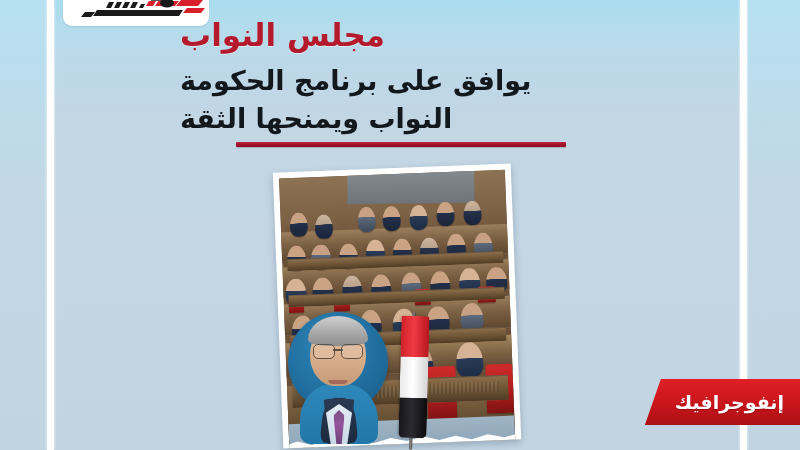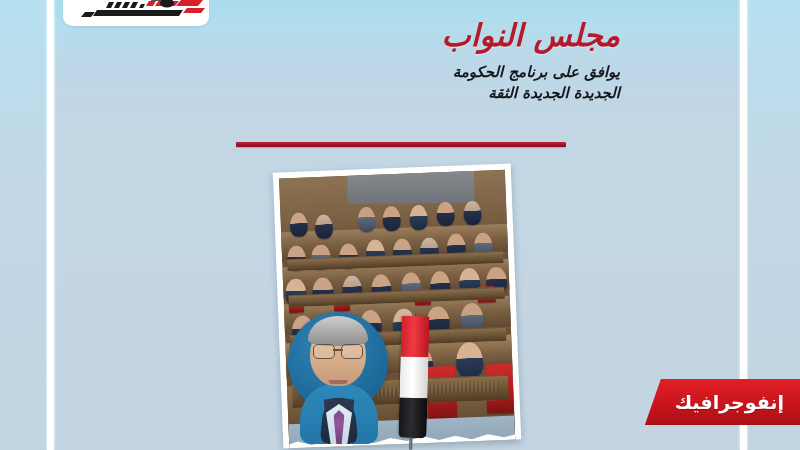--- a/index.html
+++ b/index.html
@@ -72,38 +72,37 @@
     height: 26px;
   }
   .logo-art svg { display: block; width: 146px; height: 26px; }
 
   
   .headline-wrap {
     position: absolute;
     left: 180px;
     top: 16px;
     width: 440px;
-    text-align: right;
-    font-style: italic;
+    text-align: left;
   }
   .headline-main {
     font-family: "DejaVu Sans", "Liberation Sans", sans-serif;
     font-size: 31px;
     font-weight: 700;
     color: #b4192c;
     letter-spacing: 1px;
     line-height: 1.25;
     text-shadow: 0 1px 0 rgba(255,255,255,.45);
     white-space: nowrap;
     direction: rtl;
   }
   .headline-sub {
     margin-top: 7px;
     font-family: "DejaVu Sans", "Liberation Sans", sans-serif;
-    font-size: 15px;
+    font-size: 27px;
     font-weight: 700;
     color: #13181d;
     line-height: 1.42;
     direction: rtl;
   }
   .headline-sub .ln { display: block; }
 
   .divider {
     position: absolute;
     left: 236px;
@@ -361,21 +360,21 @@
           <rect x="88" y="2" width="10" height="1.1" rx="0.5"></rect>
         </g>
       </svg>
     </div>
   </div>
 
   <div class="headline-wrap">
     <div class="headline-main">مجلس النواب</div>
     <div class="headline-sub">
       <span class="ln">يوافق على برنامج الحكومة</span>
-      <span class="ln">الجديدة الجديدة الثقة</span>
+      <span class="ln">النواب ويمنحها الثقة</span>
     </div>
   </div>
 
   <div class="divider"></div>
 
   <div class="photo-card">
     <div class="photo-inner">
 
       <div class="chamber-wall"></div>
       <div class="chamber-screen"></div>

